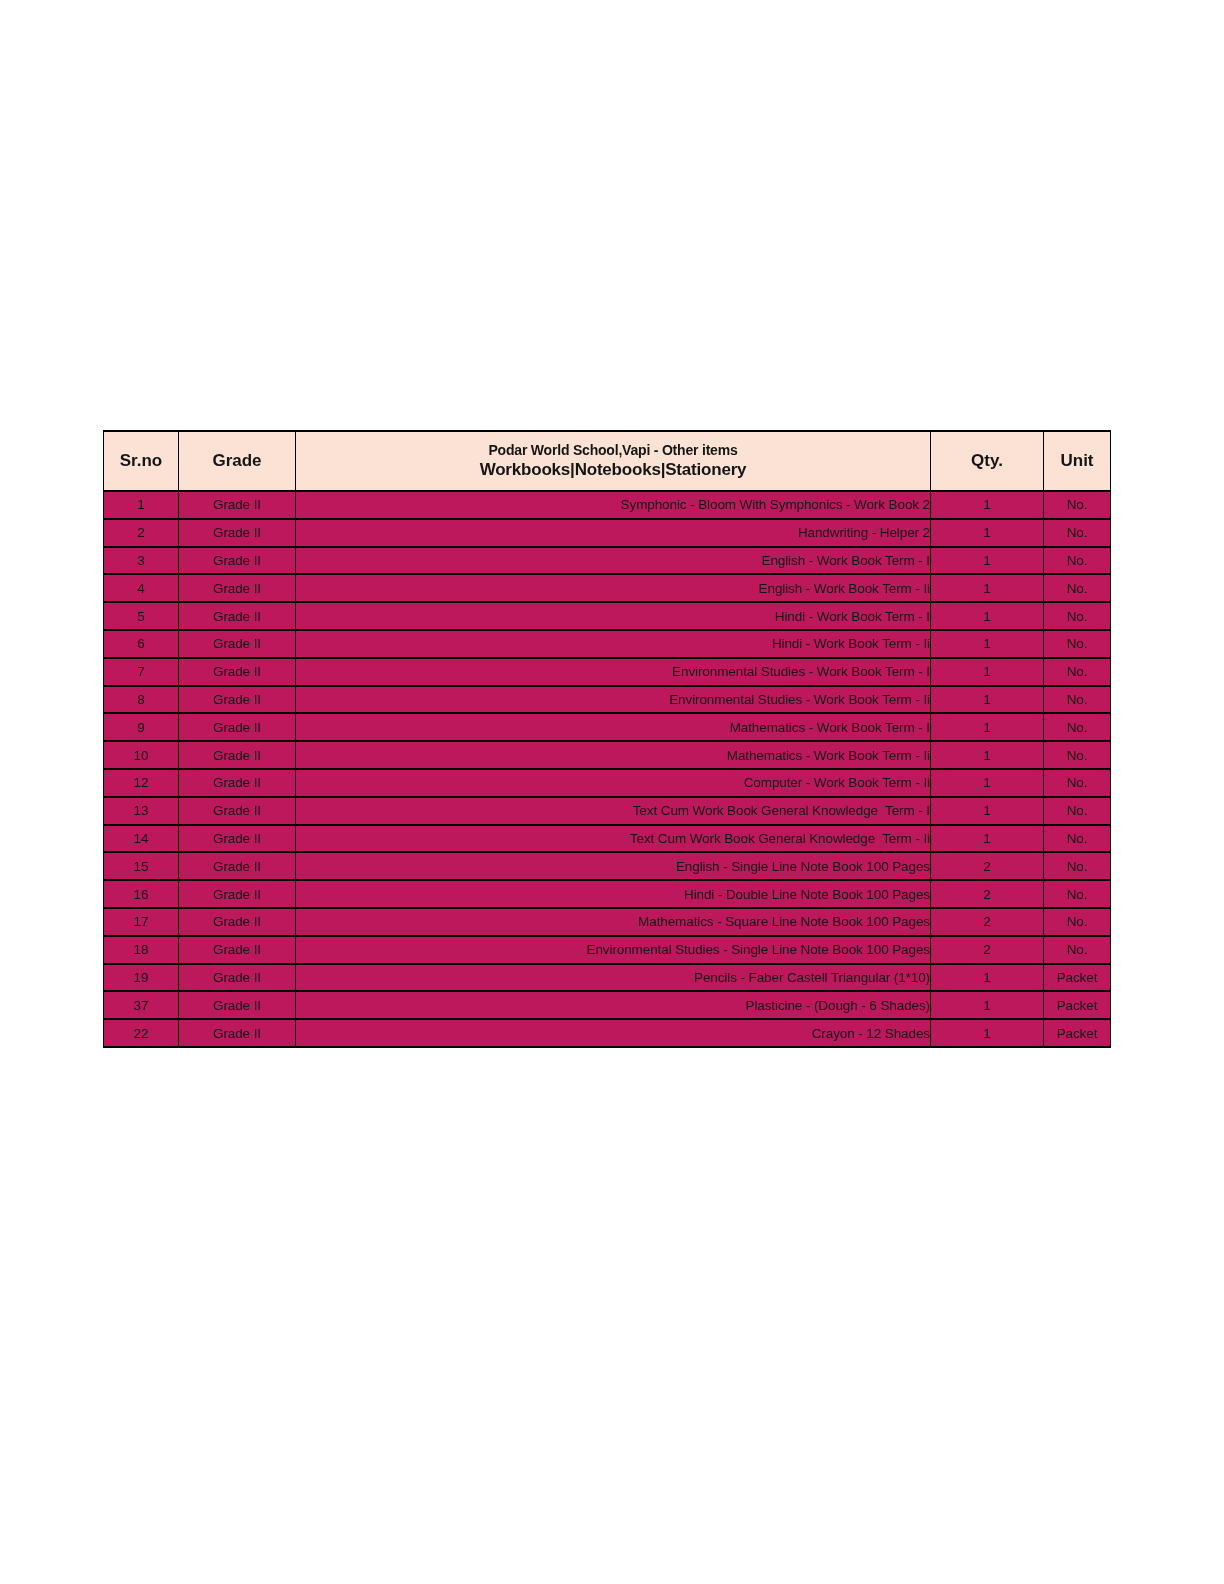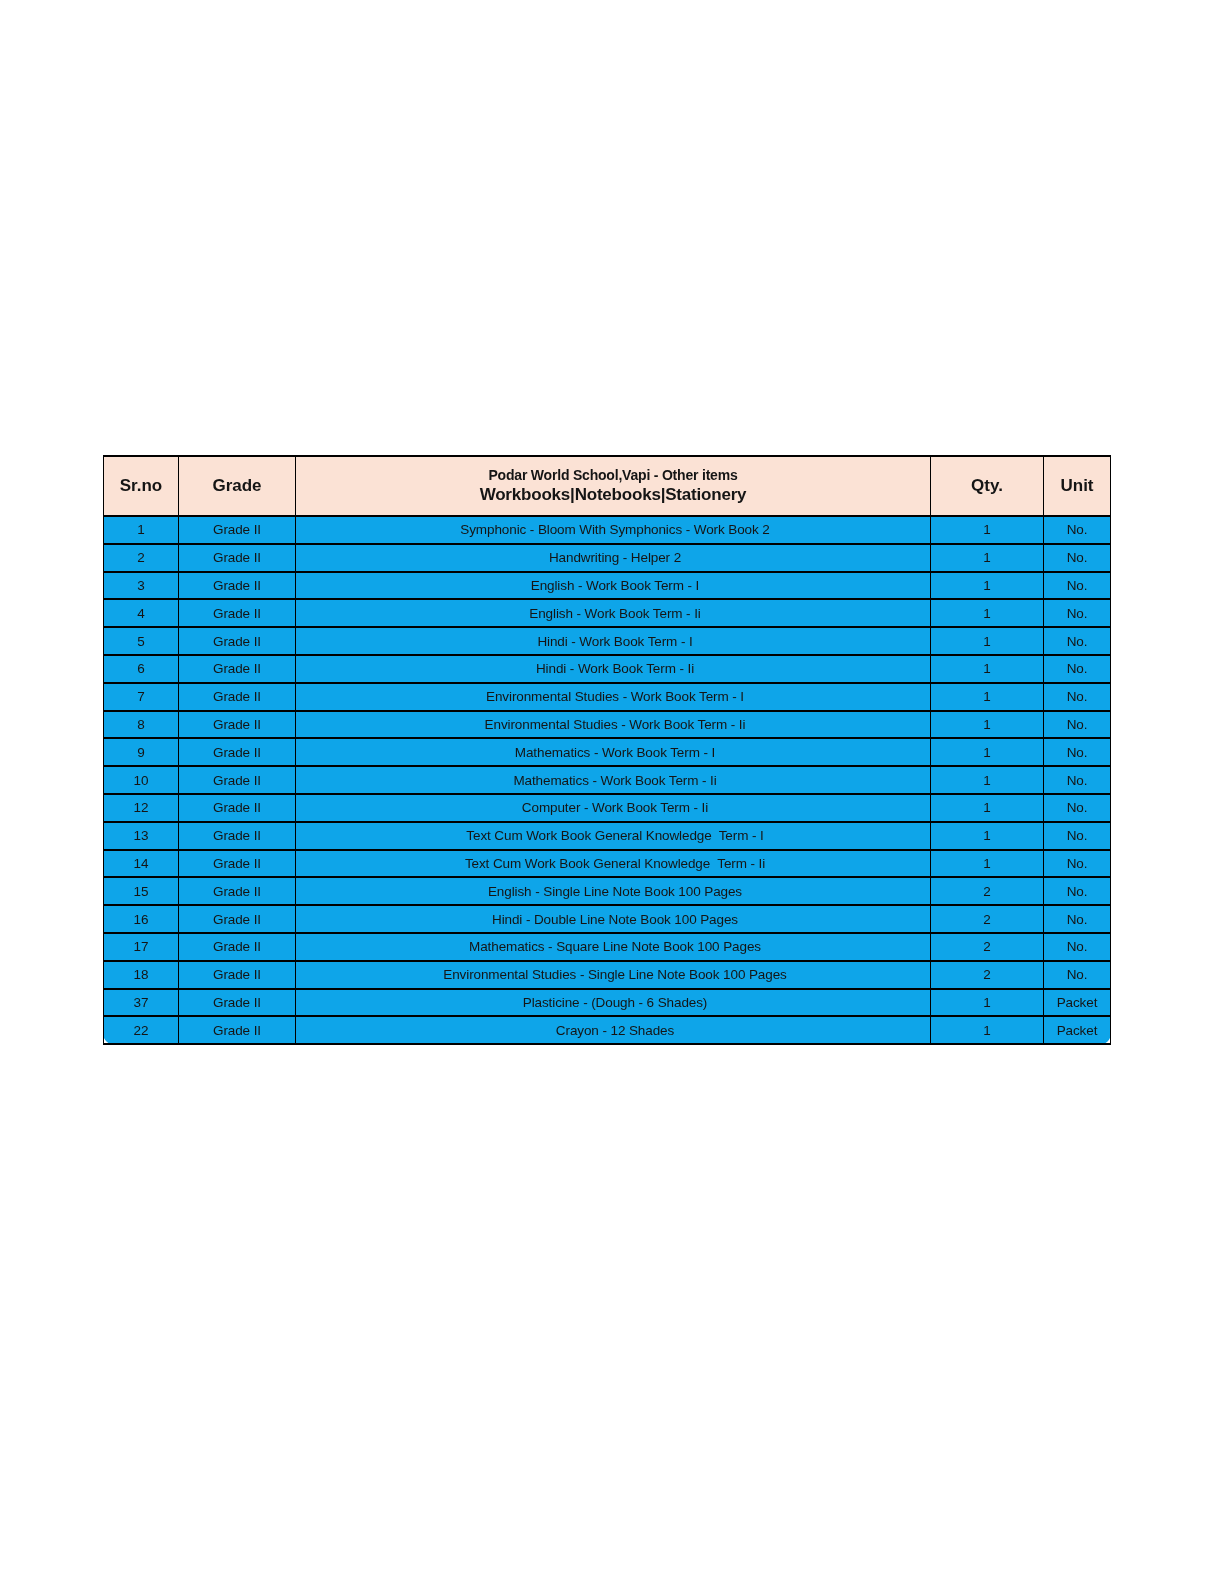--- a/index.html
+++ b/index.html
@@ -12,26 +12,25 @@
     width: 1224px;
     height: 1584px;
     background: #ffffff;
     font-family: "Liberation Sans", sans-serif;
     color: #111111;
     overflow: hidden;
   }
   table.supply-table {
     position: absolute;
     left: 103px;
-    top: 455px;
+    top: 430px;
     width: 1007px;
     border-collapse: collapse;
     table-layout: fixed;
-    background: #0ea5e9;
-    border-radius: 12px;
+    background: #be185d;
   }
   table.supply-table th,
   table.supply-table td {
     border-left: 1px solid #000000;
     border-right: 1px solid #000000;
     border-top: 2px solid #000000;
     border-bottom: 2px solid #000000;
     padding: 0;
     overflow: hidden;
   }
@@ -70,21 +69,21 @@
     color: #151515;
     letter-spacing: -0.1px;
   }
   tbody td.c-srno,
   tbody td.c-grade,
   tbody td.c-qty,
   tbody td.c-unit {
     text-align: center;
   }
   tbody td.c-item {
-    text-align: center;
+    text-align: right;
     padding-left: 4px;
     white-space: pre;
   }
 </style>
 </head>
 <body>
 
 <div class="page">
   <table class="supply-table">
     <colgroup>
@@ -237,20 +236,27 @@
   </tr>
 
   <tr>
     <td class="c-srno">18</td>
     <td class="c-grade">Grade II</td>
     <td class="c-item">Environmental Studies - Single Line Note Book 100 Pages</td>
     <td class="c-qty">2</td>
     <td class="c-unit">No.</td>
   </tr>
 
+  <tr>
+    <td class="c-srno">19</td>
+    <td class="c-grade">Grade II</td>
+    <td class="c-item">Pencils - Faber Castell Triangular (1*10)</td>
+    <td class="c-qty">1</td>
+    <td class="c-unit">Packet</td>
+  </tr>
 
 
   <tr>
     <td class="c-srno">37</td>
     <td class="c-grade">Grade II</td>
     <td class="c-item">Plasticine - (Dough - 6 Shades)</td>
     <td class="c-qty">1</td>
     <td class="c-unit">Packet</td>
   </tr>
 

